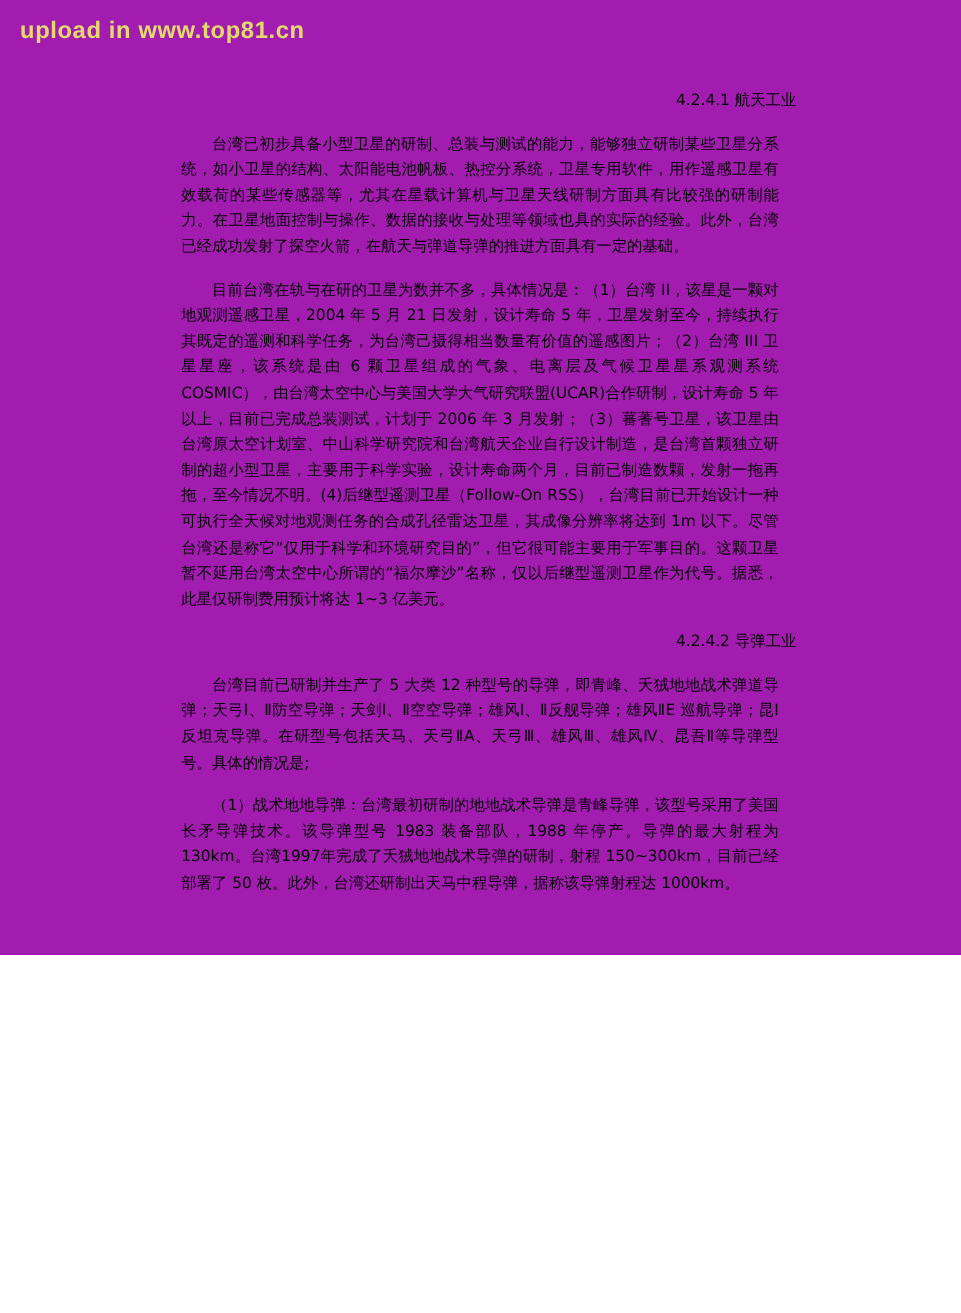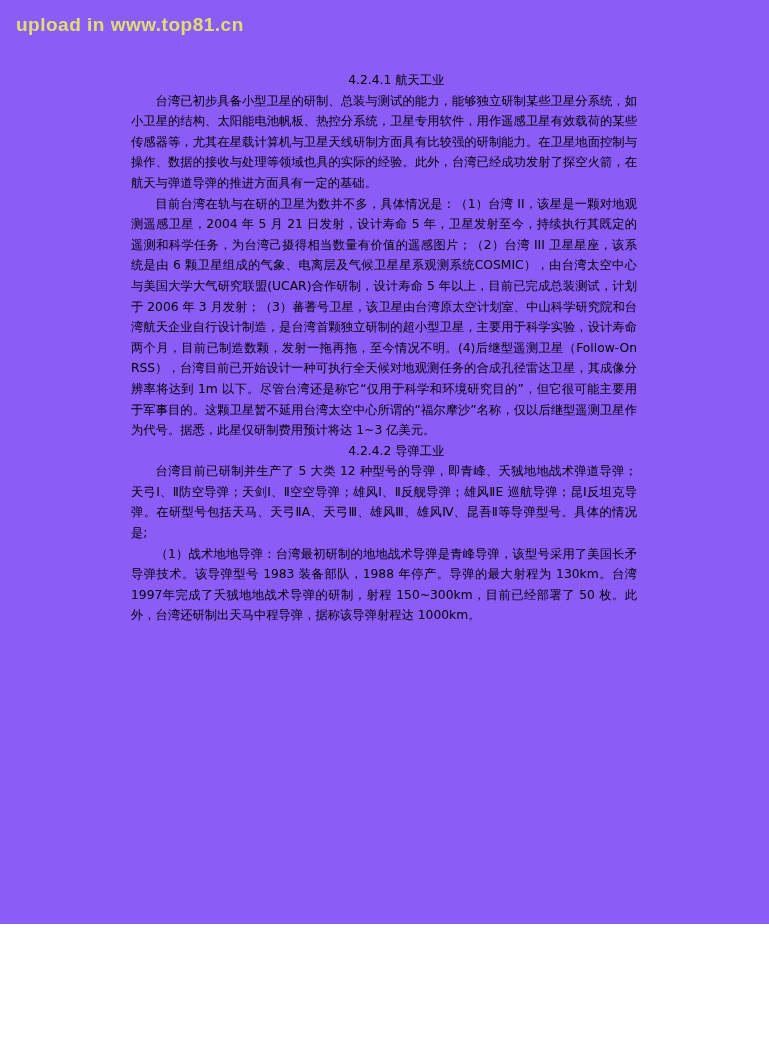--- a/index.html
+++ b/index.html
@@ -11,22 +11,22 @@
     width: 769px;
     height: 1050px;
     position: relative;
     font-family: "DejaVu Sans", "Liberation Sans", sans-serif;
     overflow: hidden;
   }
   .page {
     position: absolute;
     top: 0; left: 0;
     width: 769px;
-    height: 924px;
-    background: #8b5cf6;
+    height: 764px;
+    background: #a21caf;
   }
   .watermark {
     position: absolute;
     top: 14px;
     left: 16px;
     font-family: "Liberation Sans", sans-serif;
     font-size: 19px;
     font-weight: bold;
     color: #e8e46a;
     letter-spacing: 0.5px;
@@ -39,28 +39,28 @@
     left: 131px;
     width: 506px;
     font-family: "DejaVu Sans", "Liberation Sans", sans-serif;
     font-size: 12.3px;
     line-height: 20.6px;
     color: #000000;
     text-align: justify;
     text-justify: inter-ideograph;
   }
   .para {
-    margin: 0;
+    margin: 14px;
     text-indent: 2em;
     text-align: justify;
   }
   .heading {
     margin: 0;
     text-indent: 2em;
-    text-align: center;
+    text-align: right;
   }
   .para.last {
     text-indent: 0;
   }
 </style>
 </head>
 <body>
 
 <div class="page">
 

